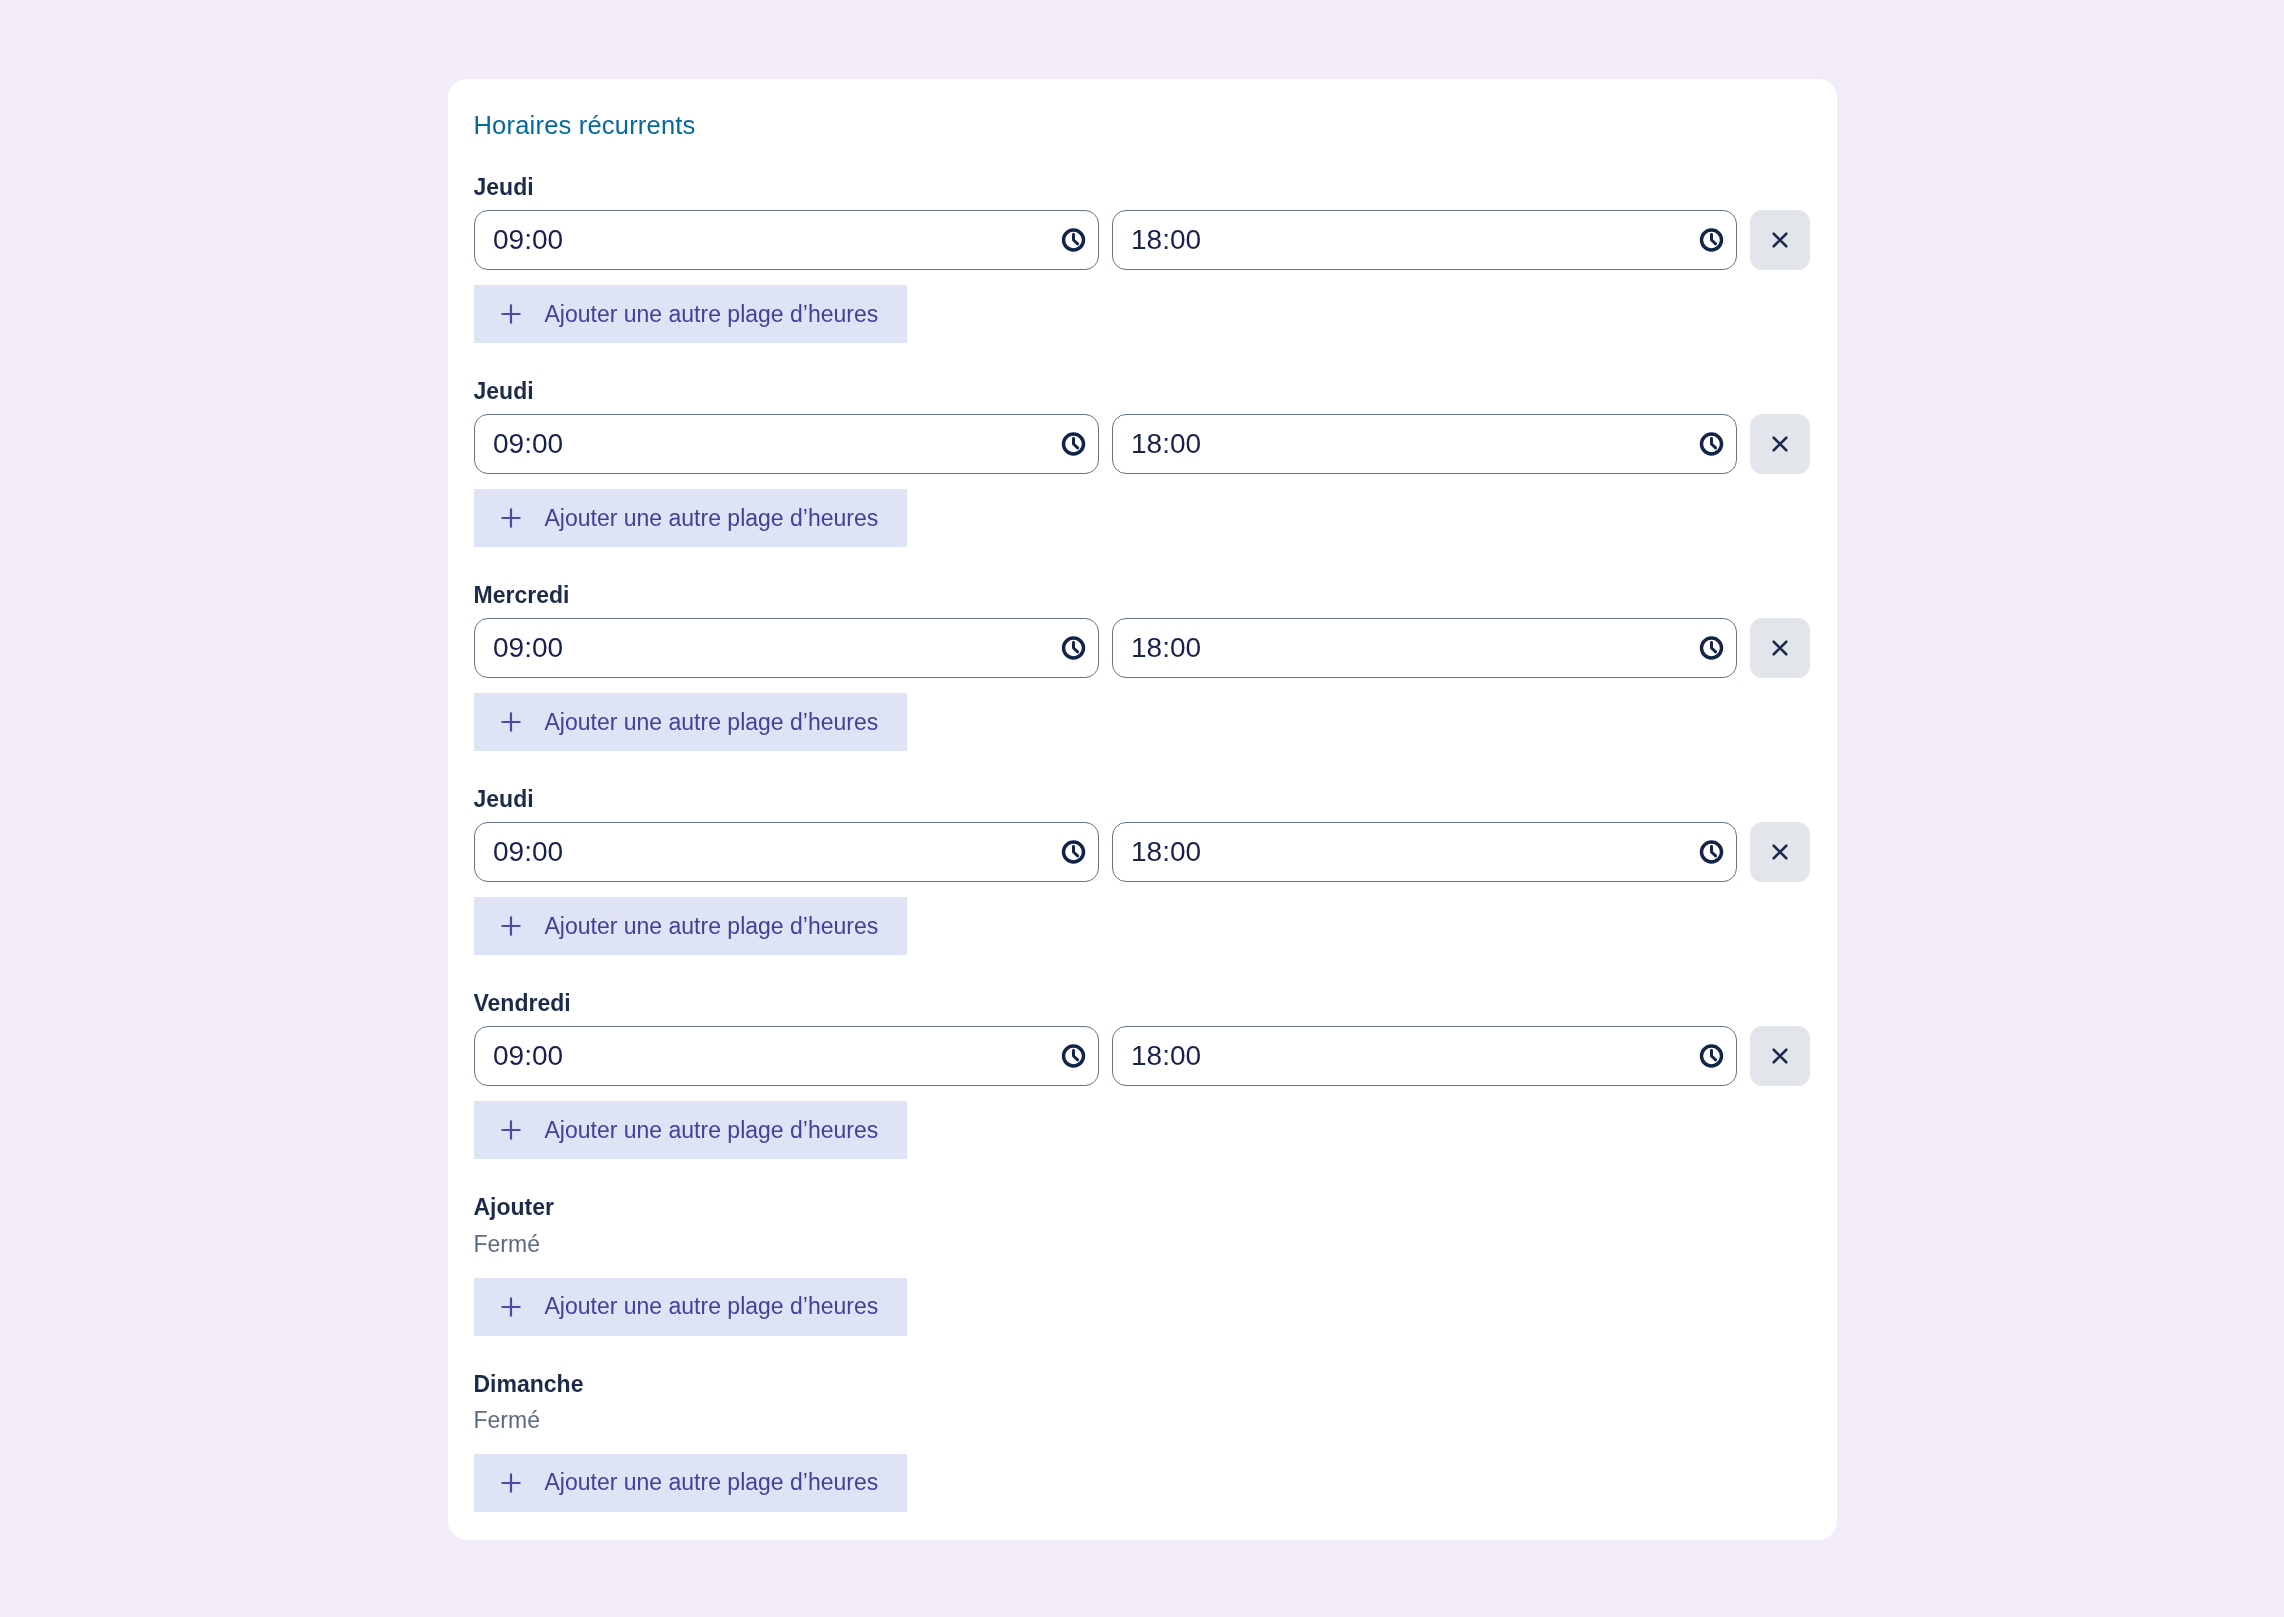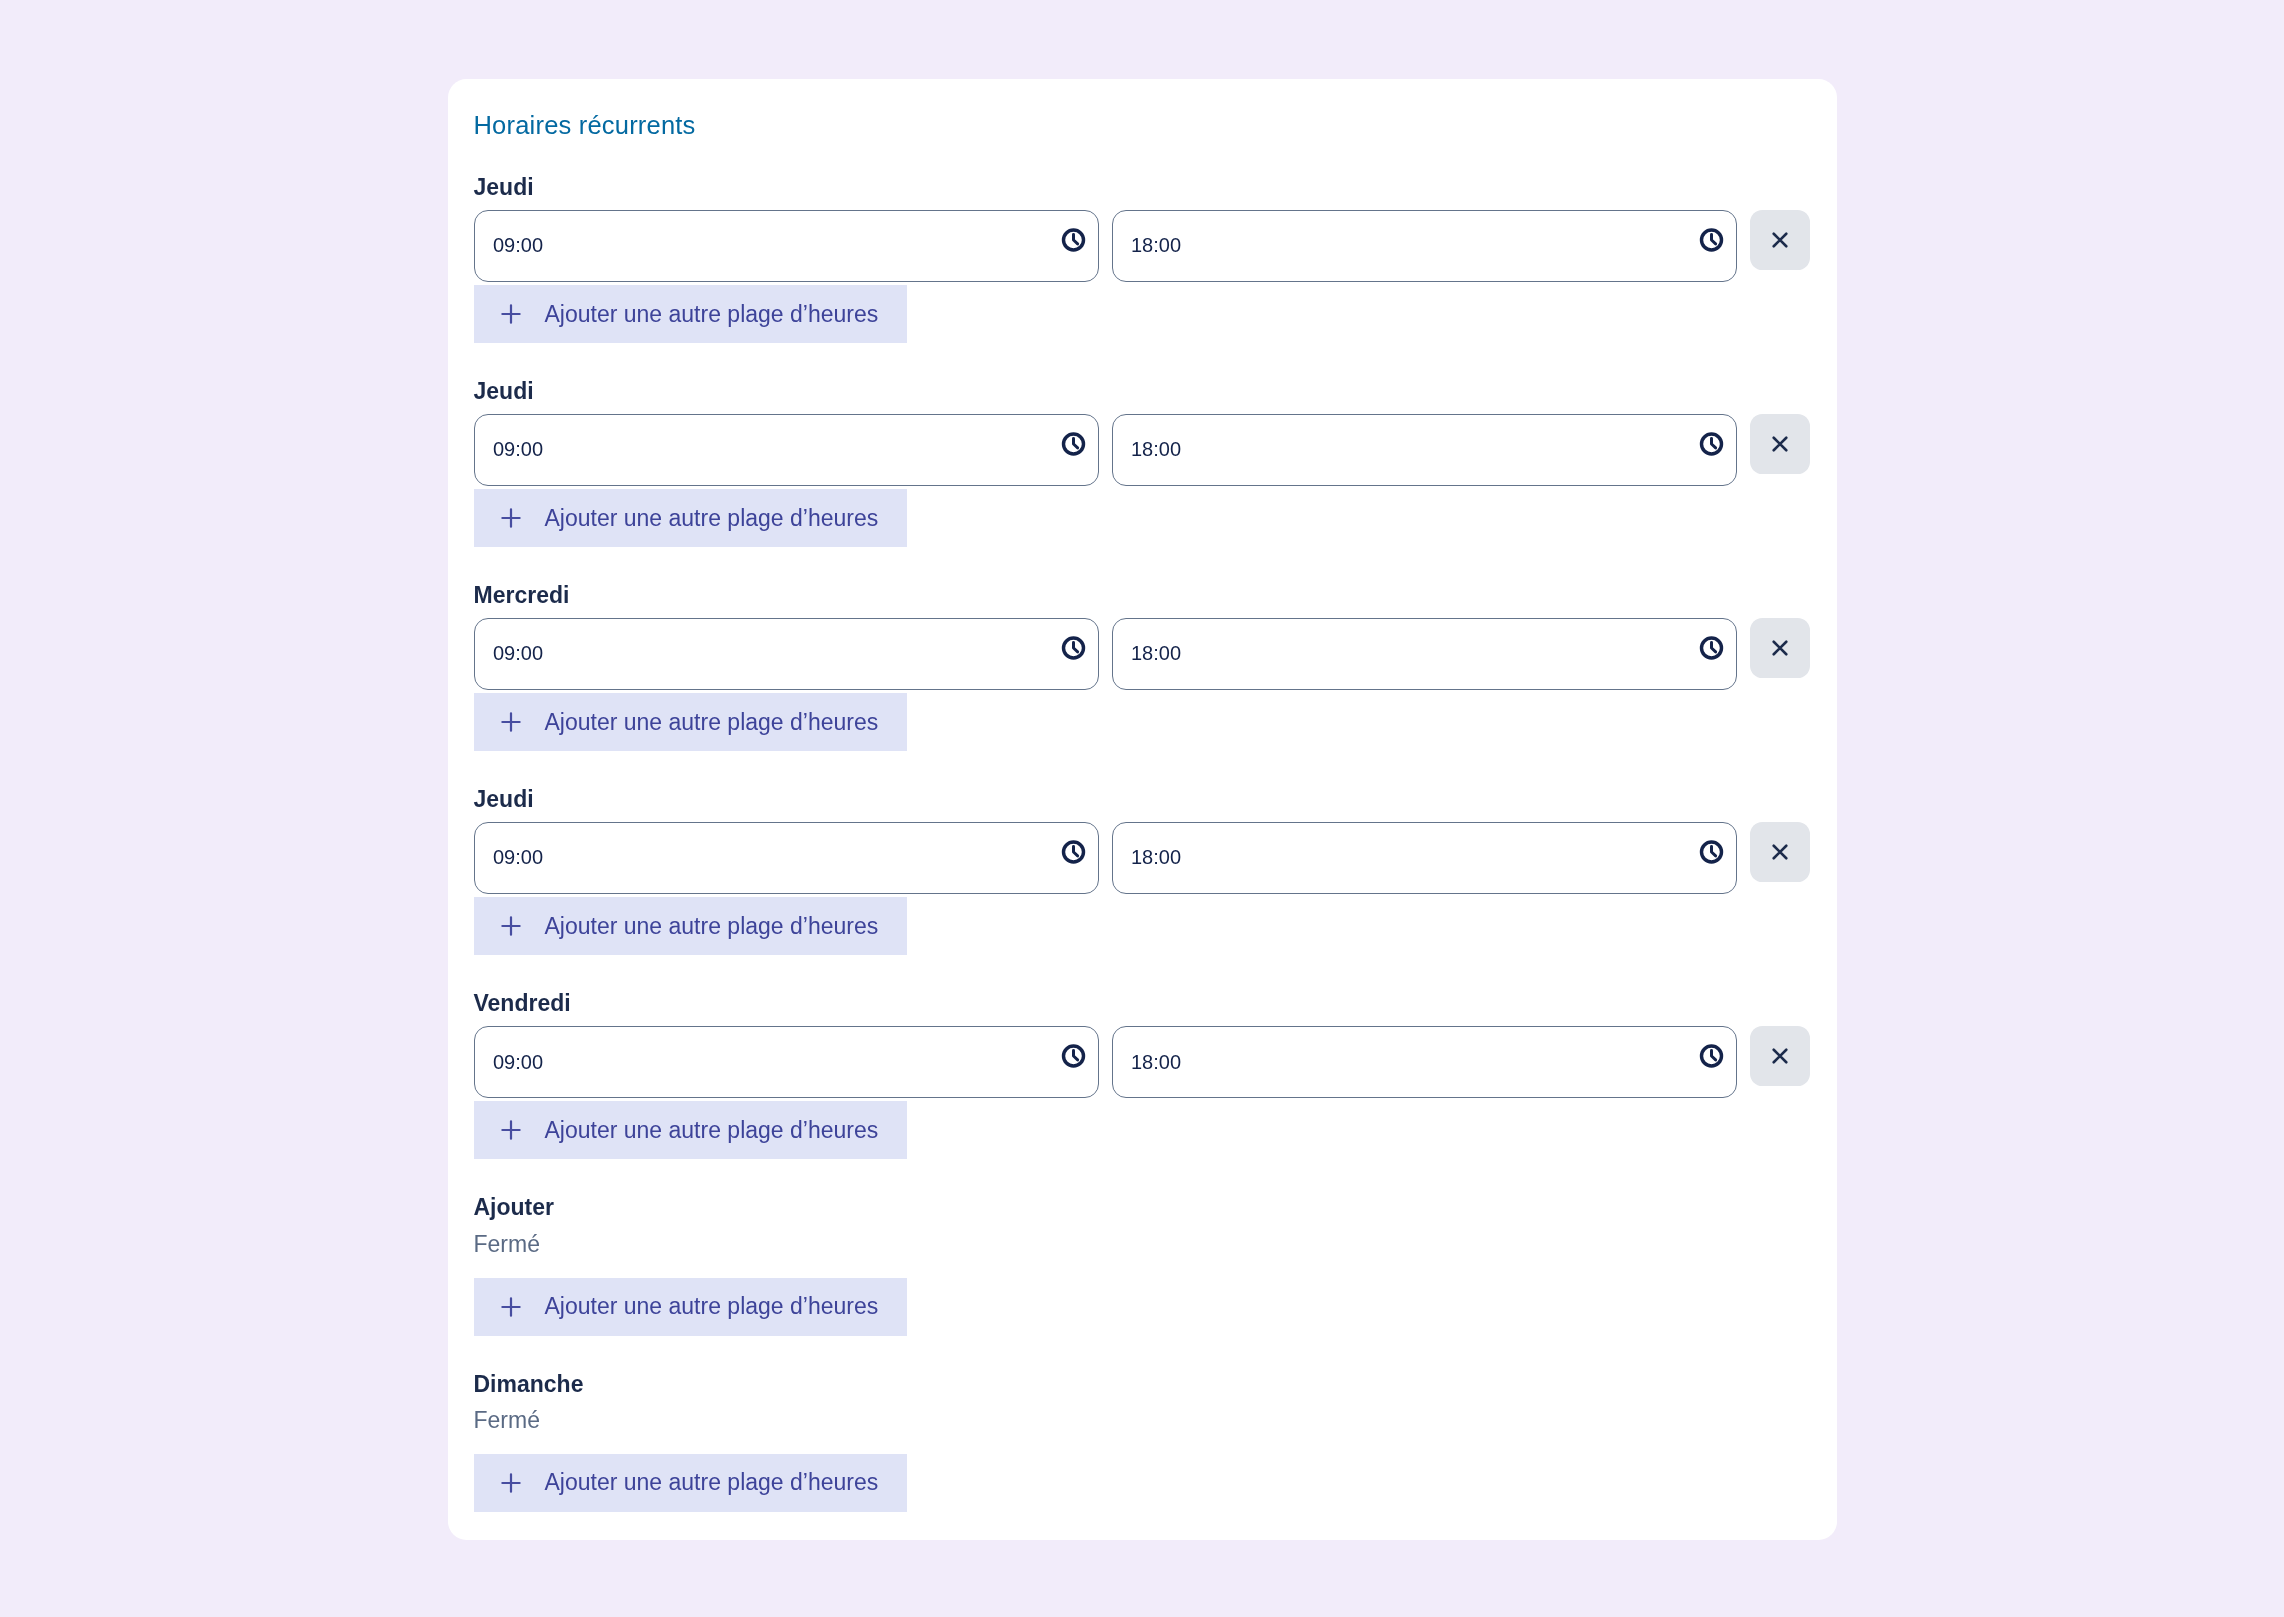--- a/index.html
+++ b/index.html
@@ -47,27 +47,27 @@
     margin-bottom: 15.4px;
   }
   .time-field {
     position: relative;
     width: 625px;
     height: 60px;
     flex: 0 0 auto;
   }
   .time-input {
     width: 100%;
-    height: 72px;
+    height: 60px;
     border: 1.5px solid #64748B;
     border-radius: 14px;
     background: #FFFFFF;
     padding: 0 54px 0 18.5px;
     font-family: inherit;
-    font-size: 20px;
+    font-size: 28px;
     color: #14234A;
     outline: none;
   }
   .clock-wrap {
     position: absolute;
     right: 12.3px;
     top: 50%;
     transform: translateY(-50%);
     width: 25px;
     height: 25px;

